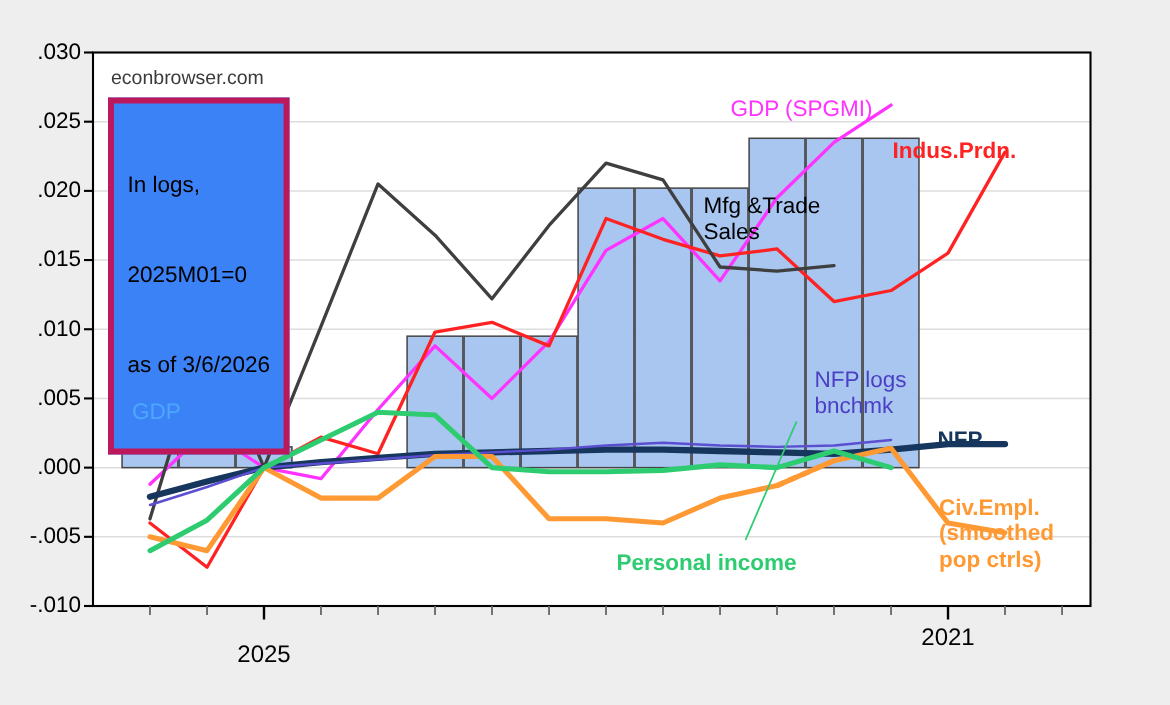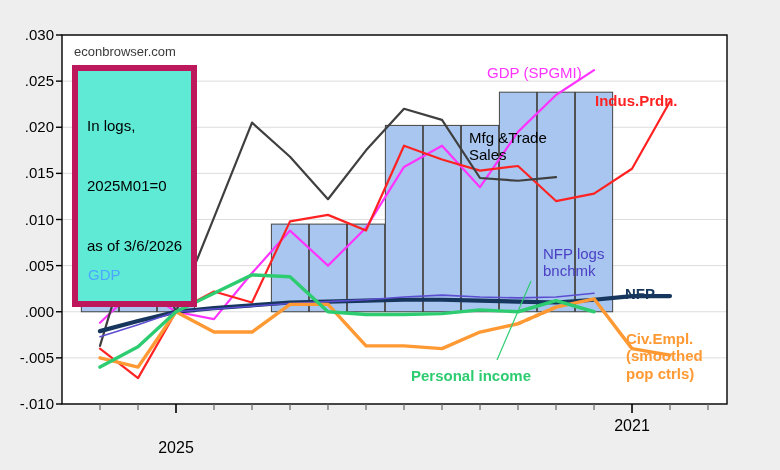--- a/index.html
+++ b/index.html
@@ -39,22 +39,22 @@
     font-size: 16px;
     color: #000;
     text-align: center;
     width: 70px;
     line-height: 1;
   }
   .note-box {
     position: absolute;
     left: 72px;
     top: 65px;
-    border: 6px solid #be185d;
-    background: #5eead4;
+    border: 4px solid #be185d;
+    background: #3b82f6;
     padding: 5px 9px 6px 9px;
     font-size: 15px;
     line-height: 1.33;
     color: #000;
     white-space: pre;
   }
   .watermark {
     position: absolute;
     left: 74px;
     top: 44px;
@@ -145,21 +145,21 @@
   </div>
 <div class="ytick-label" style="left: 6px; top: 27px;">.030</div>
     <div class="ytick-label" style="left: 6px; top: 73.125px;">.025</div>
     <div class="ytick-label" style="left: 6px; top: 119.25px;">.020</div>
     <div class="ytick-label" style="left: 6px; top: 165.375px;">.015</div>
     <div class="ytick-label" style="left: 6px; top: 211.5px;">.010</div>
     <div class="ytick-label" style="left: 6px; top: 257.625px;">.005</div>
     <div class="ytick-label" style="left: 6px; top: 303.75px;">.000</div>
     <div class="ytick-label" style="left: 6px; top: 349.875px;">-.005</div>
     <div class="ytick-label" style="left: 6px; top: 396px;">-.010</div>
-    <div class="xtick-label" style="left: 141.003px; top: 440px;">2025</div>
+    <div class="xtick-label" style="left: 141.003px; top: 429px;">2025</div>
     <div class="xtick-label" style="left: 597.013px; top: 418px;">2021</div>
     <div class="ann" style="left: 88px; top: 266px; color: rgb(77, 166, 255);">GDP</div>
     <div class="ann" style="left: 487px; top: 64px; color: rgb(255, 51, 255);">GDP (SPGMI)</div>
     <div class="ann ann-bold" style="left: 595px; top: 92px; color: rgb(255, 34, 34);">Indus.Prdn.</div>
     <div class="ann" style="left: 469px; top: 129px; color: #000000;">Mfg &amp;Trade
 Sales</div>
     <div class="ann" style="left: 543px; top: 245px; color: rgb(75, 63, 196);">NFP logs
 bnchmk</div>
     <div class="ann ann-bold" style="left: 625px; top: 285px; color: rgb(23, 54, 93);">NFP</div>
     <div class="ann ann-bold" style="left: 626px; top: 330px; color: rgb(255, 153, 51);">Civ.Empl.

